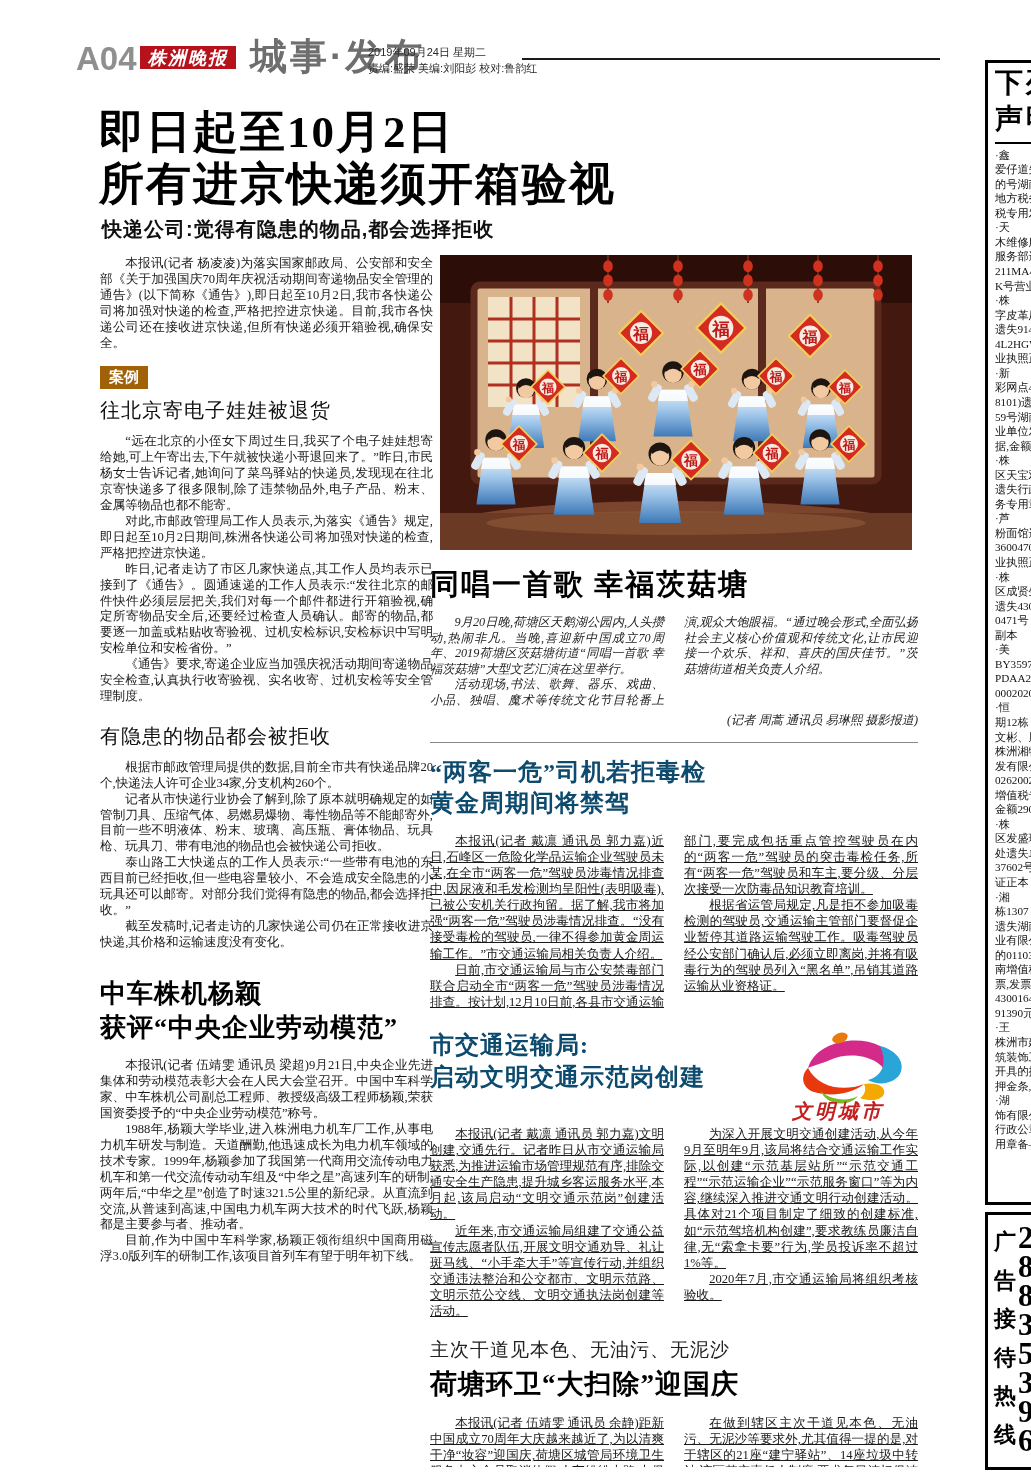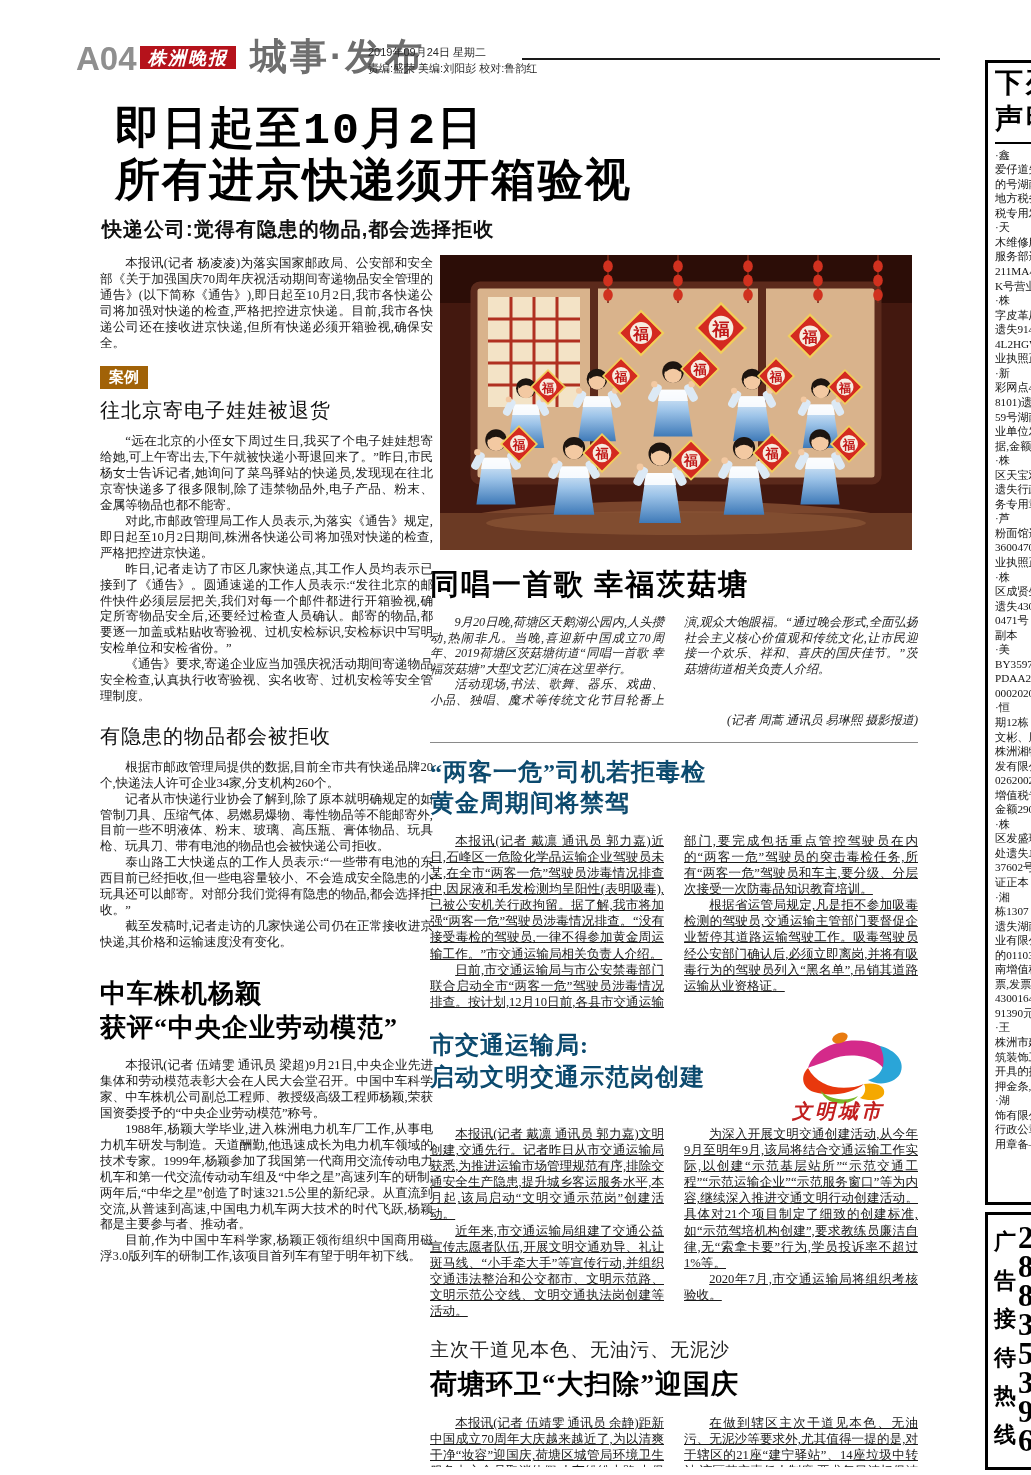--- a/index.html
+++ b/index.html
@@ -10,22 +10,22 @@
               font-family:"Liberation Sans","DejaVu Sans",sans-serif;font-weight:700;}
   .hdr-logo{position:absolute;left:140px;top:46px;width:96px;height:23px;background:#b5121b;
             color:#fff;display:flex;align-items:center;justify-content:center;
             font-size:18px;font-weight:700;letter-spacing:2px;font-style:italic;}
   .hdr-section{position:absolute;left:250px;top:32px;font-size:37px;font-weight:900;color:#6e6e6e;
                font-family:"Liberation Sans","DejaVu Sans",sans-serif;letter-spacing:3px;}
   .hdr-meta{position:absolute;left:368px;top:44px;font-size:11px;color:#2a2a2a;line-height:16px;
             font-family:"Liberation Sans","DejaVu Sans",sans-serif;}
   .hdr-line{position:absolute;left:522px;top:58px;width:418px;border-top:2px solid #1a1a1a;}
   
-  .headline{position:absolute;left:99px;top:106px;font-family:Liberation Mono, monospace;
-            font-weight:900;font-size:45px;line-height:1.16;color:#000;letter-spacing:2px;margin-left:16px;}
+  .headline{position:absolute;left:99px;top:106px;font-family:Liberation Serif, serif;
+            font-weight:900;font-size:45px;line-height:1.16;color:#000;letter-spacing:2px;}
   .subhead{position:absolute;left:102px;top:216px;font-size:20px;font-weight:700;color:#111;
            font-family:"Liberation Sans","DejaVu Sans",sans-serif;letter-spacing:1px;}
   
   .col-left{position:absolute;left:100px;top:256px;width:333px;height:1208px;overflow:hidden;}
   .bodyp{font-size:12.6px;line-height:15.9px;text-align:justify;text-indent:2em;margin:0;color:#191919;}
   .badge{display:inline-block;background:#a16207;color:#fff;font-size:15px;font-weight:700;
          padding:2px 9px;margin-top:15px;font-family:Liberation Sans, sans-serif;}
   .subhd{font-size:20px;font-weight:500;color:#111;margin:8px 0 10px;letter-spacing:1px;
          font-family:"Liberation Sans","DejaVu Sans",sans-serif;}
   .subhd2{margin-top:18px;}

